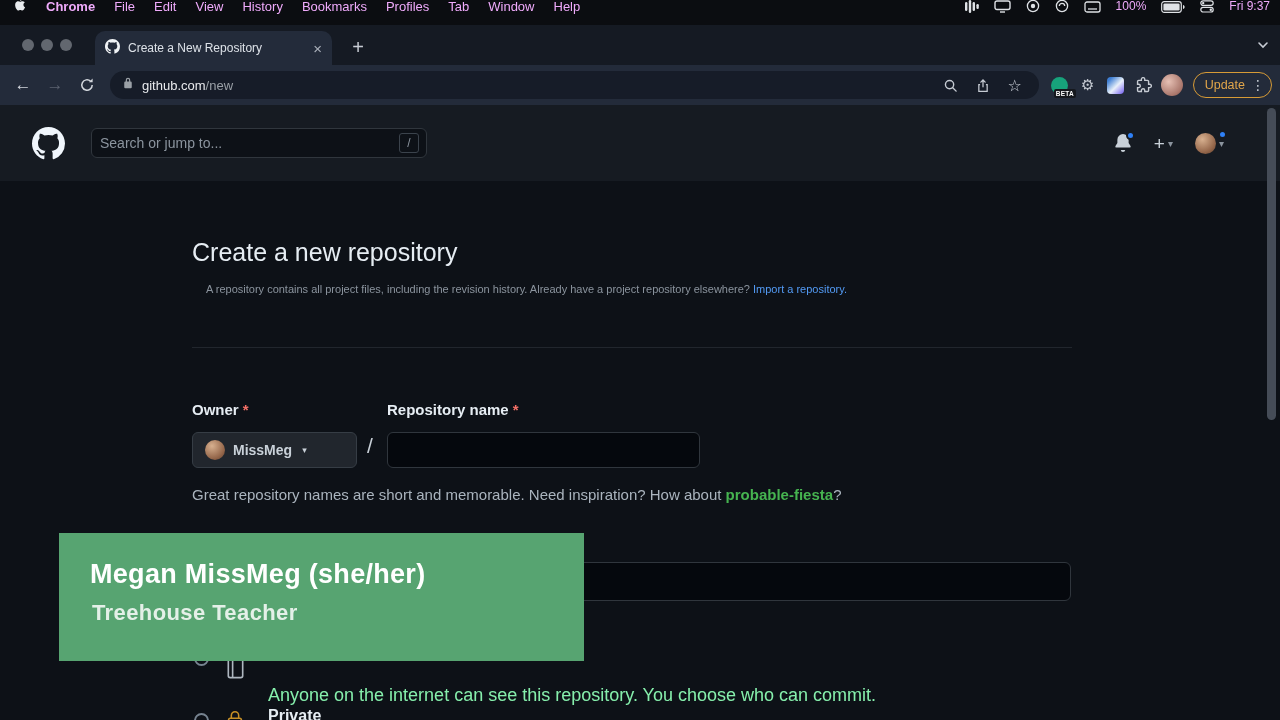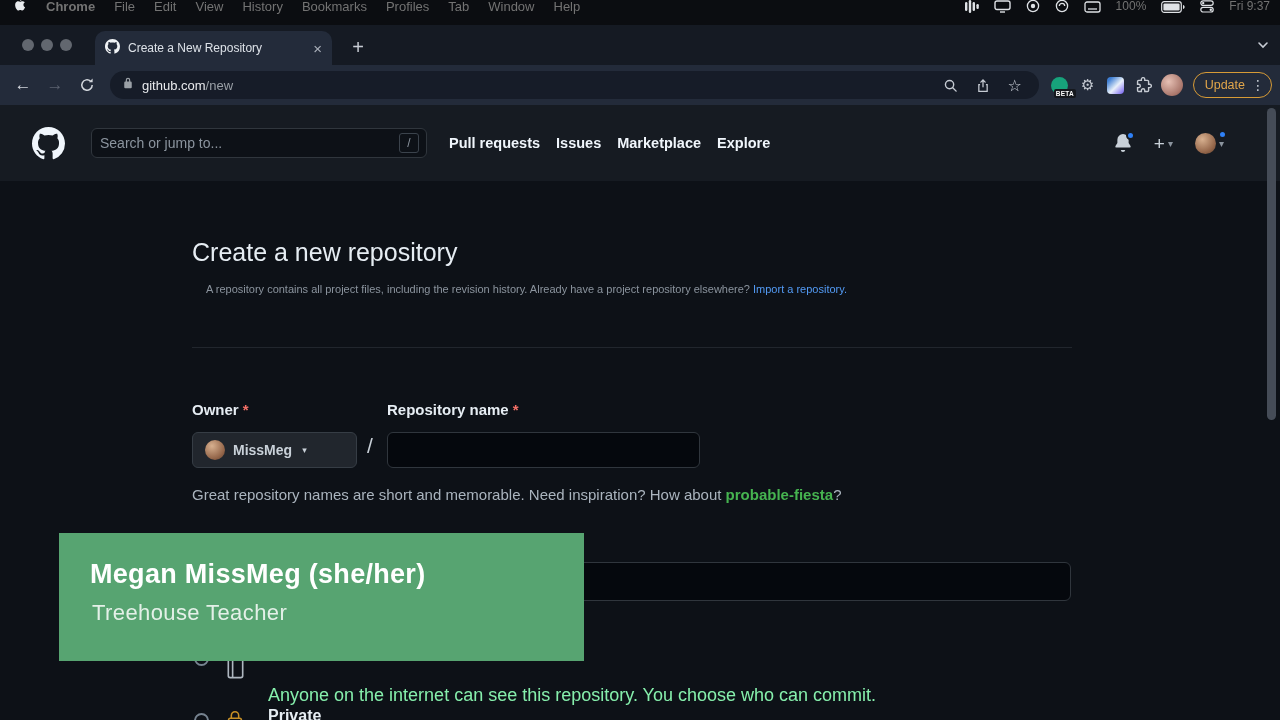--- a/index.html
+++ b/index.html
@@ -1,20 +1,20 @@
 <!DOCTYPE html>
 <html><head>
 <meta charset="utf-8">
 <style>
   *{box-sizing:border-box;margin:0;padding:0}
   html,body{width:1280px;height:720px;overflow:hidden}
   body{position:relative;background:#0d1117;font-family:"Liberation Sans","DejaVu Sans",sans-serif;-webkit-font-smoothing:antialiased}
 
   
-  .menubar{position:absolute;top:0;left:0;width:1280px;height:25px;background:#0b0d11;display:flex;align-items:center;padding:0 10px 13px 14px;color:#737373;font-size:13px;z-index:30;overflow:hidden}
+  .menubar{position:absolute;top:0;left:0;width:1280px;height:25px;background:#0b0d11;display:flex;align-items:center;padding:0 10px 13px 14px;color:#f0abfc;font-size:13px;z-index:30;overflow:hidden}
   .mb-left{display:flex;align-items:center;gap:19px;white-space:nowrap}
   .mb-app{font-weight:700}
   .mb-right{margin-left:auto;display:flex;align-items:flex-end;gap:15px;white-space:nowrap}
   .mb-right svg{display:block}
   .mb-txt{font-size:12px}
 
   
   .tabstrip{position:absolute;top:25px;left:0;width:1280px;height:40px;background:#151a23;z-index:29}
   .traffic{position:absolute;top:14px;left:22px;display:flex;gap:7px}
   .traffic span{width:12px;height:12px;border-radius:50%;background:#62676f;display:block}
@@ -88,21 +88,21 @@
   .vis-icon{position:absolute;left:32px}
   .row-public .vis-icon{top:14px}
   .row-private .vis-icon{top:4px}
   .vis-label{position:absolute;left:76px;top:0;font-size:16px;font-weight:700;color:#e6edf3}
   .row-private .vis-label{top:2px}
   .vis-desc{position:absolute;left:76px;top:42px;font-size:18px;color:#86efac}
 
   
   .caption{position:absolute;left:59px;top:533px;width:525px;height:128px;background:#57a471;z-index:50;color:#fff}
   .cap-name{position:absolute;left:31px;top:26px;font-size:27px;font-weight:700;letter-spacing:.3px}
-  .cap-role{position:absolute;left:33px;top:67px;font-size:22px;font-weight:400;color:rgba(255,255,255,.84);letter-spacing:.4px}
+  .cap-role{position:absolute;left:33px;top:67px;font-size:22px;font-weight:700;color:rgba(255,255,255,.84);letter-spacing:.4px}
 
   
   .scroll-thumb{position:absolute;left:1267px;top:108px;width:9px;height:312px;background:#454c57;border-radius:5px;z-index:60}
 </style>
 </head>
 <body>
 
 <div class="menubar">
   <div class="mb-left">
     <span>
@@ -253,26 +253,20 @@
 <div class="gh-header">
   <span class="gh-logo">
     <svg width="33" height="33" viewBox="0 0 16 16">
         <path fill="#f0f6fc" d="M8 0C3.58 0 0 3.58 0 8c0 3.54 2.29 6.53 5.47 7.59.4.07.55-.17.55-.38 0-.19-.01-.82-.01-1.49-2.01.37-2.53-.49-2.69-.94-.09-.23-.48-.94-.82-1.13-.28-.15-.68-.52-.01-.53.63-.01 1.08.58 1.23.82.72 1.21 1.87.87 2.33.66.07-.52.28-.87.51-1.07-1.78-.2-3.64-.89-3.64-3.95 0-.87.31-1.59.82-2.15-.08-.2-.36-1.02.08-2.12 0 0 .67-.21 2.2.82.64-.18 1.32-.27 2-.27s1.36.09 2 .27c1.53-1.04 2.2-.82 2.2-.82.44 1.1.16 1.92.08 2.12.51.56.82 1.27.82 2.15 0 3.07-1.87 3.75-3.65 3.95.29.25.54.73.54 1.48 0 1.07-.01 1.93-.01 2.2 0 .21.15.46.55.38A8.012 8.012 0 0 0 16 8c0-4.42-3.58-8-8-8z"></path>
       </svg>
   </span>
   <div class="gh-search">
     <input placeholder="Search or jump to..." style="">
     <span class="gh-slash">/</span>
   </div>
-  <div class="gh-nav">
-    <span>Pull requests</span>
-    <span>Issues</span>
-    <span>Marketplace</span>
-    <span>Explore</span>
-  </div>
   <div class="gh-right">
     <div class="bell-wrap">
       <svg width="18" height="18" viewBox="0 0 16 16">
           <path fill="#c9d1d9" d="M8 16a2 2 0 0 0 1.98-1.75H6.02A2 2 0 0 0 8 16zM3 5a5 5 0 0 1 10 0v3l1.71 2.57A1 1 0 0 1 13.88 12H2.12a1 1 0 0 1-.83-1.43L3 8V5z"></path>
         </svg>
       <span class="dot-blue"></span>
     </div>
     <div class="plus-wrap">
       <span class="gh-plus">+</span>
       <span class="gh-caret">▾</span>

